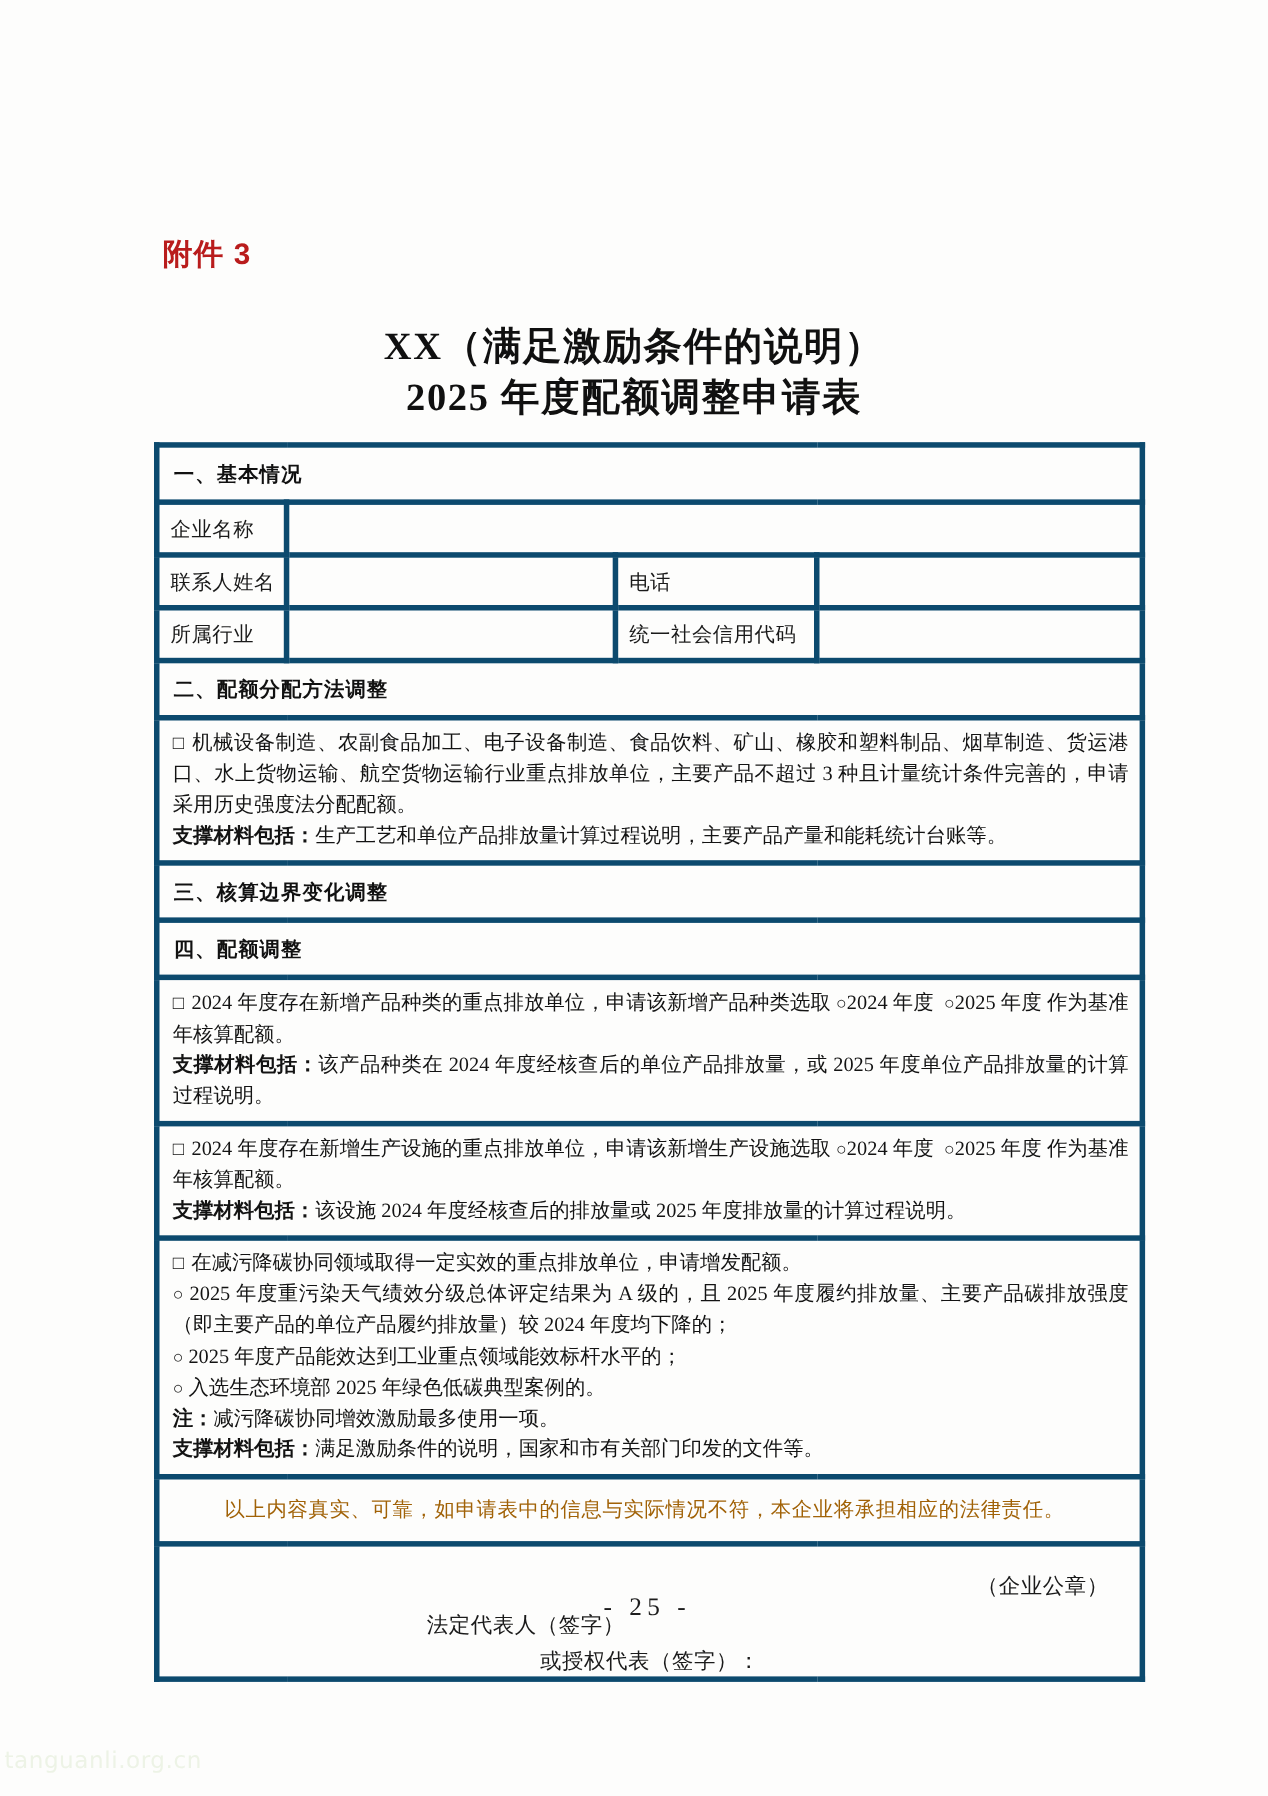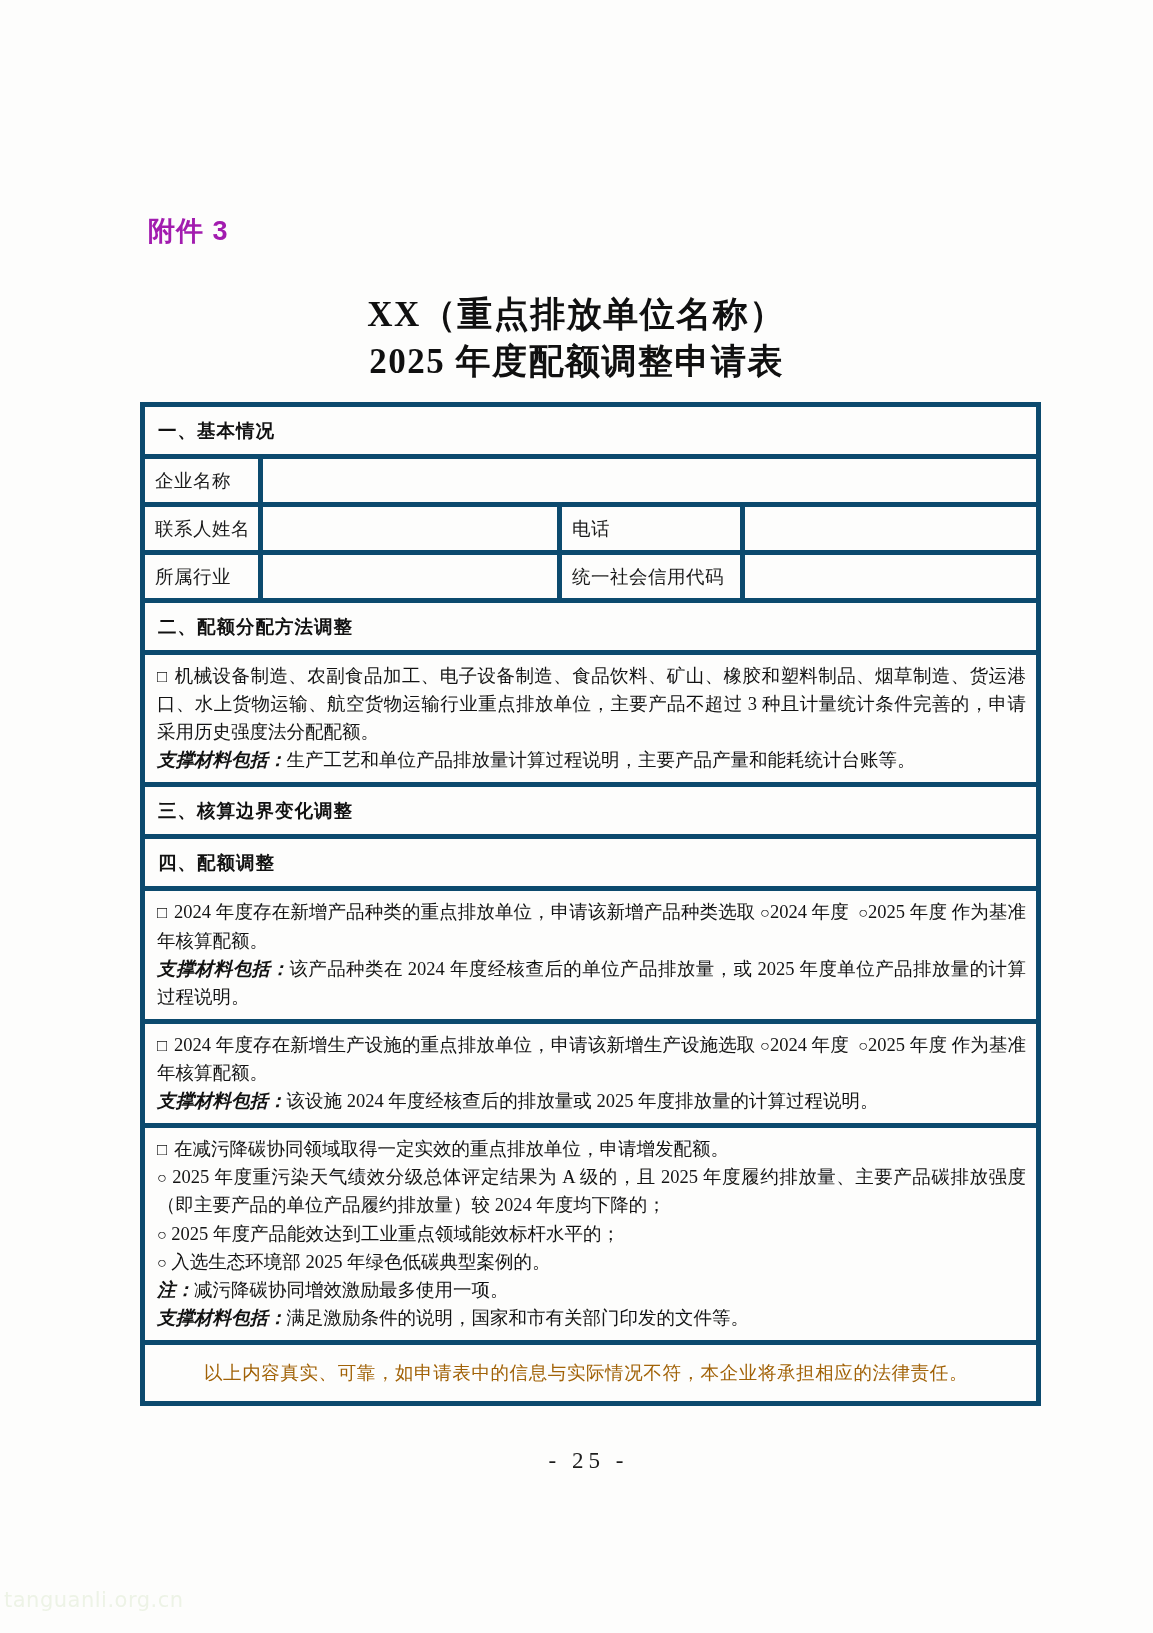--- a/index.html
+++ b/index.html
@@ -24,21 +24,21 @@
 
   
   .attach-label {
     position: absolute;
     left: 148px;
     top: 213px;
     font-size: 27px;
     font-weight: 700;
     letter-spacing: 1px;
     font-family: "Liberation Sans", "DejaVu Sans", sans-serif;
-    color: #a21caf;
+    color: #b91c1c;
   }
 
   
   .doc-title {
     position: absolute;
     left: 0;
     right: 0;
     top: 292px;
     text-align: center;
     font-family: "Liberation Serif", "DejaVu Serif", serif;
@@ -87,21 +87,21 @@
   .blank-cell { }
 
   .body-cell {
     padding: 7px 10px 8px 12px !important;
     font-size: 18.6px;
     line-height: 1.52;
     text-align: justify;
     color: #131313;
   }
   .body-cell p { margin: 0; }
-  .body-cell .bold-lead { font-weight: 700; font-style: italic; }
+  .body-cell .bold-lead { font-weight: 700; }
 
   .chk { font-size: 17px; letter-spacing: 2px; }
   .rad { font-size: 16px; }
 
   
   .decl-cell {
     padding: 14px 22px 12px 22px !important;
     font-size: 19.5px;
     line-height: 1.6;
     letter-spacing: 0.6px;
@@ -162,21 +162,21 @@
   }
 </style>
 </head>
 <body>
 
 <div class="page">
 
   <div class="attach-label">附件 3</div>
 
   <div class="doc-title">
-    <span class="tline">XX（重点排放单位名称）</span>
+    <span class="tline">XX（满足激励条件的说明）</span>
     <span class="tline">2025 年度配额调整申请表</span>
   </div>
 
   <table class="form-table">
     <colgroup>
       <col style="width:118px">
       <col style="width:299px">
       <col style="width:183px">
       <col style="width:296px">
     </colgroup>
@@ -241,20 +241,27 @@
           <p><span class="rad">○</span> <span>2025 年度产品能效达到工业重点领域能效标杆水平的；</span></p>
           <p><span class="rad">○</span> <span>入选生态环境部 2025 年绿色低碳典型案例的。</span></p>
           <p><span class="bold-lead">注：</span><span>减污降碳协同增效激励最多使用一项。</span></p>
           <p><span class="bold-lead">支撑材料包括：</span><span>满足激励条件的说明，国家和市有关部门印发的文件等。</span></p>
         </td>
       </tr>
 
       <tr>
         <td class="decl-cell" colspan="4">以上内容真实、可靠，如申请表中的信息与实际情况不符，本企业将承担相应的法律责任。</td>
       </tr>
+      <tr>
+        <td class="sign-cell" colspan="4">
+          <span class="seal-text">（企业公章）</span>
+          <span class="rep-line1">法定代表人（签字）</span>
+          <span class="rep-line2">或授权代表（签字）：</span>
+        </td>
+      </tr>
 
     </tbody>
   </table>
 
   <div class="page-num">- 25 -</div>
 
   <div class="watermark">tanguanli.org.cn</div>
 
 </div>
 

